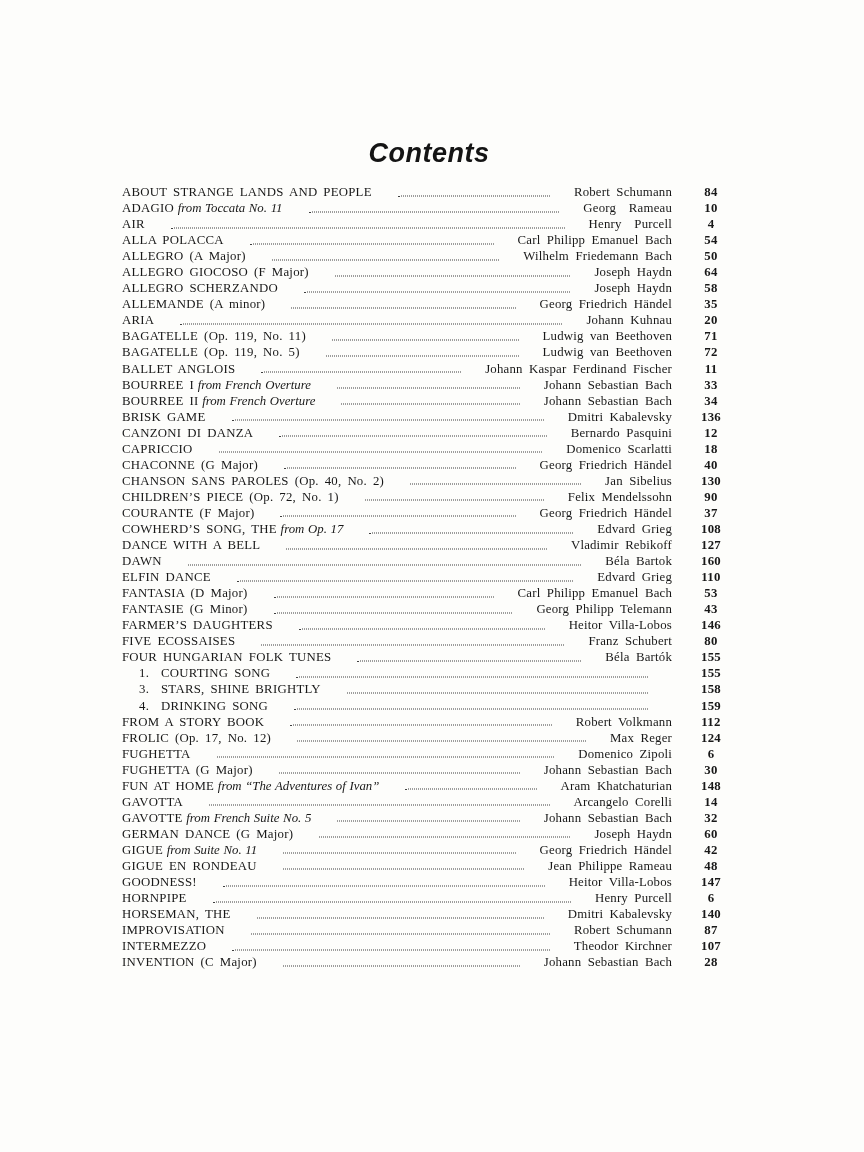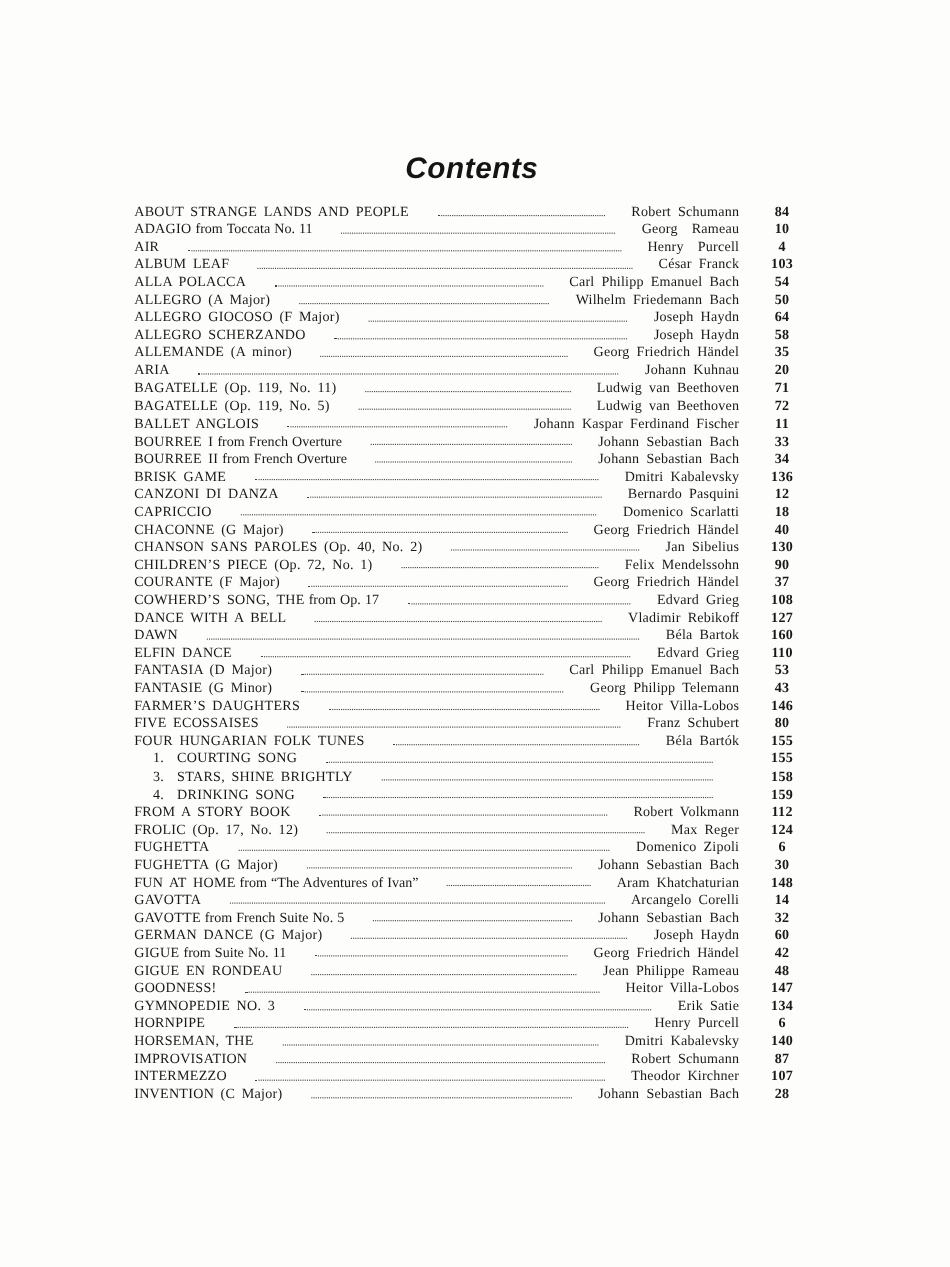--- a/index.html
+++ b/index.html
@@ -34,20 +34,21 @@
     line-height:16.05px;
     white-space:nowrap;
     gap:22px;
   }
   .tt{
     letter-spacing:.25px;
     word-spacing:2.5px;
     white-space:pre;
   }
   .tt .it{
+    font-style:italic;
     letter-spacing:0;
     word-spacing:.5px;
   }
   .sub .tt{padding-left:17px;}
   .num{display:inline-block;width:22px;}
   .leader{
     flex:1 1 auto;
     min-width:10px;
     margin:0 2px 0 4px;
     border-bottom:1.4px dotted #3f3f3f;
@@ -85,26 +86,20 @@
         <span class="comp">Georg  Rameau</span>
         <span class="pg">10</span>
       </div>
       <div class="row">
         <span class="tt">AIR</span>
         <span class="leader"></span>
         <span class="comp">Henry  Purcell</span>
         <span class="pg">4</span>
       </div>
       <div class="row">
-        <span class="tt">ALBUM LEAF</span>
-        <span class="leader"></span>
-        <span class="comp">César Franck</span>
-        <span class="pg">103</span>
-      </div>
-      <div class="row">
         <span class="tt">ALLA POLACCA</span>
         <span class="leader"></span>
         <span class="comp">Carl Philipp Emanuel Bach</span>
         <span class="pg">54</span>
       </div>
       <div class="row">
         <span class="tt">ALLEGRO (A Major)</span>
         <span class="leader"></span>
         <span class="comp">Wilhelm Friedemann Bach</span>
         <span class="pg">50</span>
@@ -335,26 +330,20 @@
         <span class="tt">GIGUE EN RONDEAU</span>
         <span class="leader"></span>
         <span class="comp">Jean Philippe Rameau</span>
         <span class="pg">48</span>
       </div>
       <div class="row">
         <span class="tt">GOODNESS!</span>
         <span class="leader"></span>
         <span class="comp">Heitor Villa-Lobos</span>
         <span class="pg">147</span>
-      </div>
-      <div class="row">
-        <span class="tt">GYMNOPEDIE NO. 3</span>
-        <span class="leader"></span>
-        <span class="comp">Erik Satie</span>
-        <span class="pg">134</span>
       </div>
       <div class="row">
         <span class="tt">HORNPIPE</span>
         <span class="leader"></span>
         <span class="comp">Henry Purcell</span>
         <span class="pg">6</span>
       </div>
       <div class="row">
         <span class="tt">HORSEMAN, THE</span>
         <span class="leader"></span>

